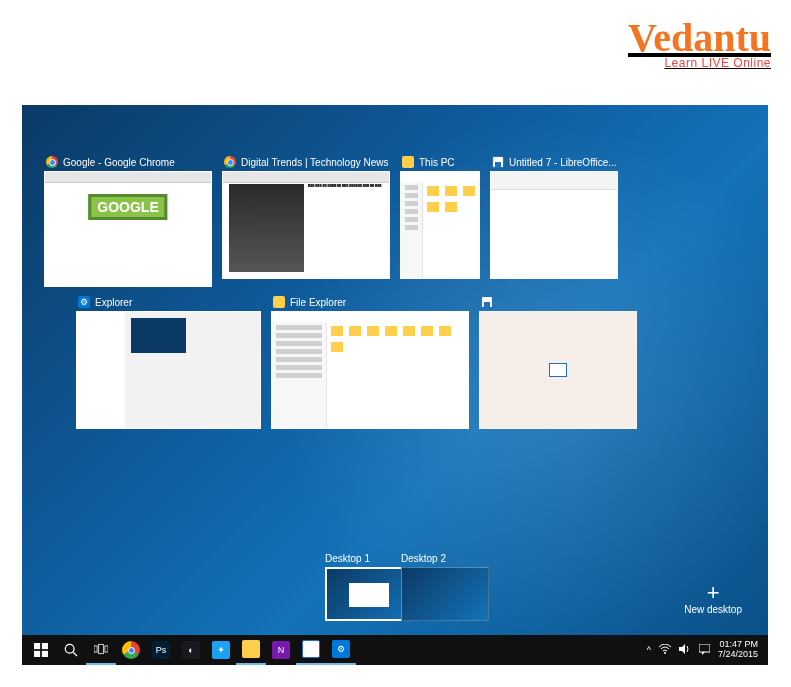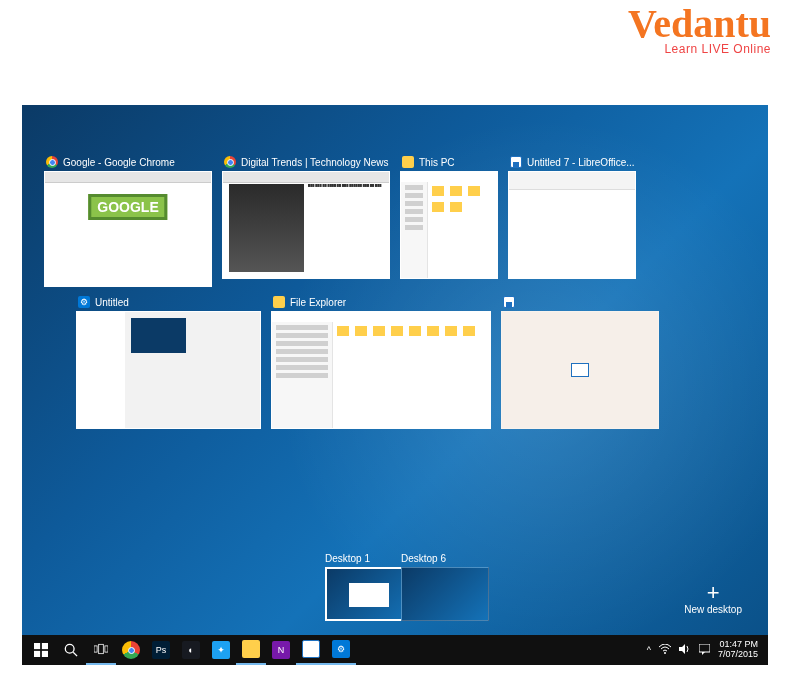--- a/index.html
+++ b/index.html
@@ -1,19 +1,19 @@
 <!DOCTYPE html>
 <html><head>
 <meta charset="utf-8">
 <style>
   * { margin: 0; padding: 0; box-sizing: border-box; font-family: "Segoe UI", Tahoma, sans-serif; }
   body { width: 791px; height: 687px; background: #fff; overflow: hidden; }
 
   
-  .logo-wrap { position: absolute; top: 6px; right: 20px; text-align: right; }
+  .logo-wrap { position: absolute; top: 20px; right: 20px; text-align: right; text-decoration: underline; }
   .logo { font-family: "Brush Script MT", cursive; font-size: 40px; font-weight: bold; color: #f47521; line-height: 0.9; }
   .logo-sub { font-size: 12px; color: #ef4444; letter-spacing: 0.5px; }
 
   
   .desktop {
     position: absolute; left: 22px; top: 105px; width: 746px; height: 560px;
     background: linear-gradient(135deg, #0b3a66 0%, #0e5a9a 35%, #1472b8 60%, #0a4f86 100%);
     overflow: hidden;
   }
   .desktop::after {
@@ -113,21 +113,21 @@
         <span>Digital Trends | Technology News and...</span>
       </div>
       <div class="win-thumb chrome-bar" style="height:108px">
         <div class="article">
             <div class="pic"></div>
             <div class="txt">███ ███ ██ ████ ██ ███ ██████ ███ ██ ███</div>
           </div>
       </div>
     </div>
 
-    <div class="win" style="width:98px">
+    <div class="win" style="width:80px">
       <div class="win-title">
         <span class="icon folder"></span>
         <span>This PC</span>
       </div>
       <div class="win-thumb" style="height:108px">
         <div class="explorer-body">
           <div class="explorer-nav">
               <i></i>
               <i></i>
               <i></i>
@@ -162,33 +162,33 @@
           </div>
       </div>
     </div>
   </div>
 
   <div class="row row2">
 
     <div class="win" style="width:185px">
       <div class="win-title">
         <span class="icon gear">⚙</span>
-        <span>Untitled</span>
+        <span>Explorer</span>
       </div>
       <div class="win-thumb" style="height:118px">
         <div class="settings-body">
           <div class="settings-nav"></div>
           <div class="settings-main">
               <div class="prev"></div>
             </div>
         </div>
       </div>
     </div>
 
-    <div class="win" style="width:220px">
+    <div class="win" style="width:198px">
       <div class="win-title">
         <span class="icon folder"></span>
         <span>File Explorer</span>
       </div>
       <div class="win-thumb" style="height:118px">
         <div class="explorer-body">
           <div class="explorer-nav">
               <i></i>
               <i></i>
               <i></i>
@@ -221,21 +221,21 @@
       </div>
     </div>
   </div>
 
   <div class="vdesks">
     <div class="vdesk active">
       <div class="vdesk-label">Desktop 1</div>
       <div class="vdesk-thumb"></div>
     </div>
     <div class="vdesk">
-      <div class="vdesk-label">Desktop 6</div>
+      <div class="vdesk-label">Desktop 2</div>
       <div class="vdesk-thumb"></div>
     </div>
   </div>
   <div class="new-desk">
     <div class="plus">+</div>
     <div>New desktop</div>
   </div>
 
   <div class="taskbar">
     <div class="tb-btn">
@@ -301,18 +301,18 @@
           </svg>
       </span>
       <span>
         <svg width="11" height="11" viewBox="0 0 11 11">
             <rect x="0" y="0" width="11" height="8" fill="none" stroke="#fff"></rect>
             <path d="M3 8 L3 11 L6 8" fill="#fff"></path>
           </svg>
       </span>
       <div class="clock">
         <div>01:47 PM</div>
-        <div>7/07/2015</div>
+        <div>7/24/2015</div>
       </div>
     </div>
   </div>
 
 </div>
 
 </body></html>

